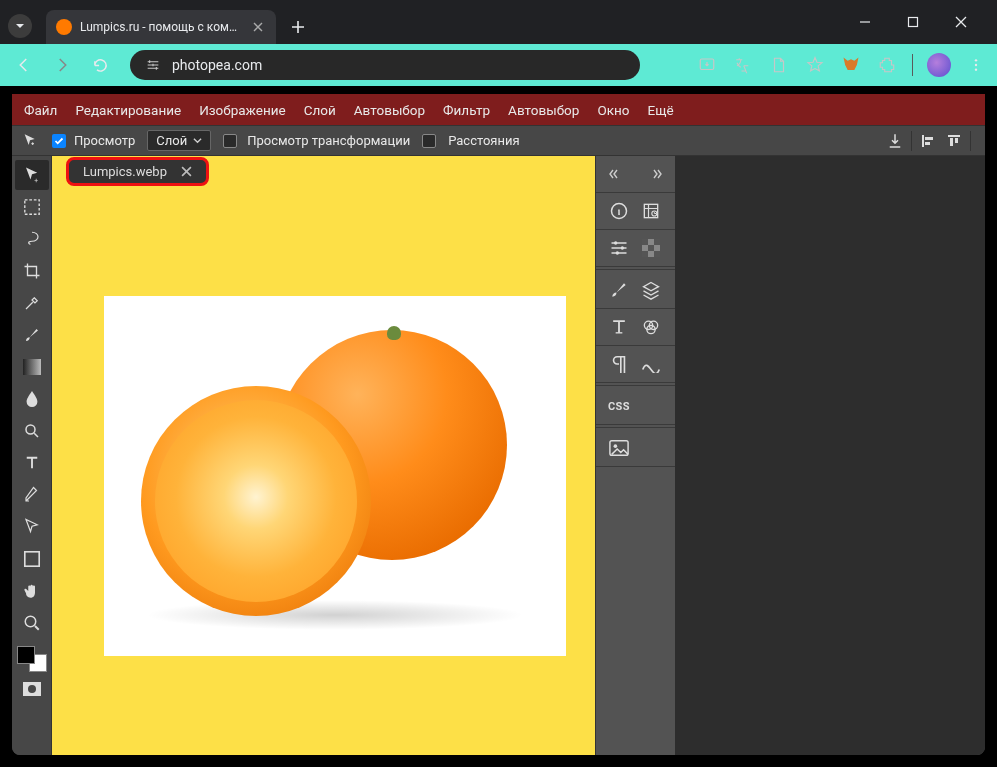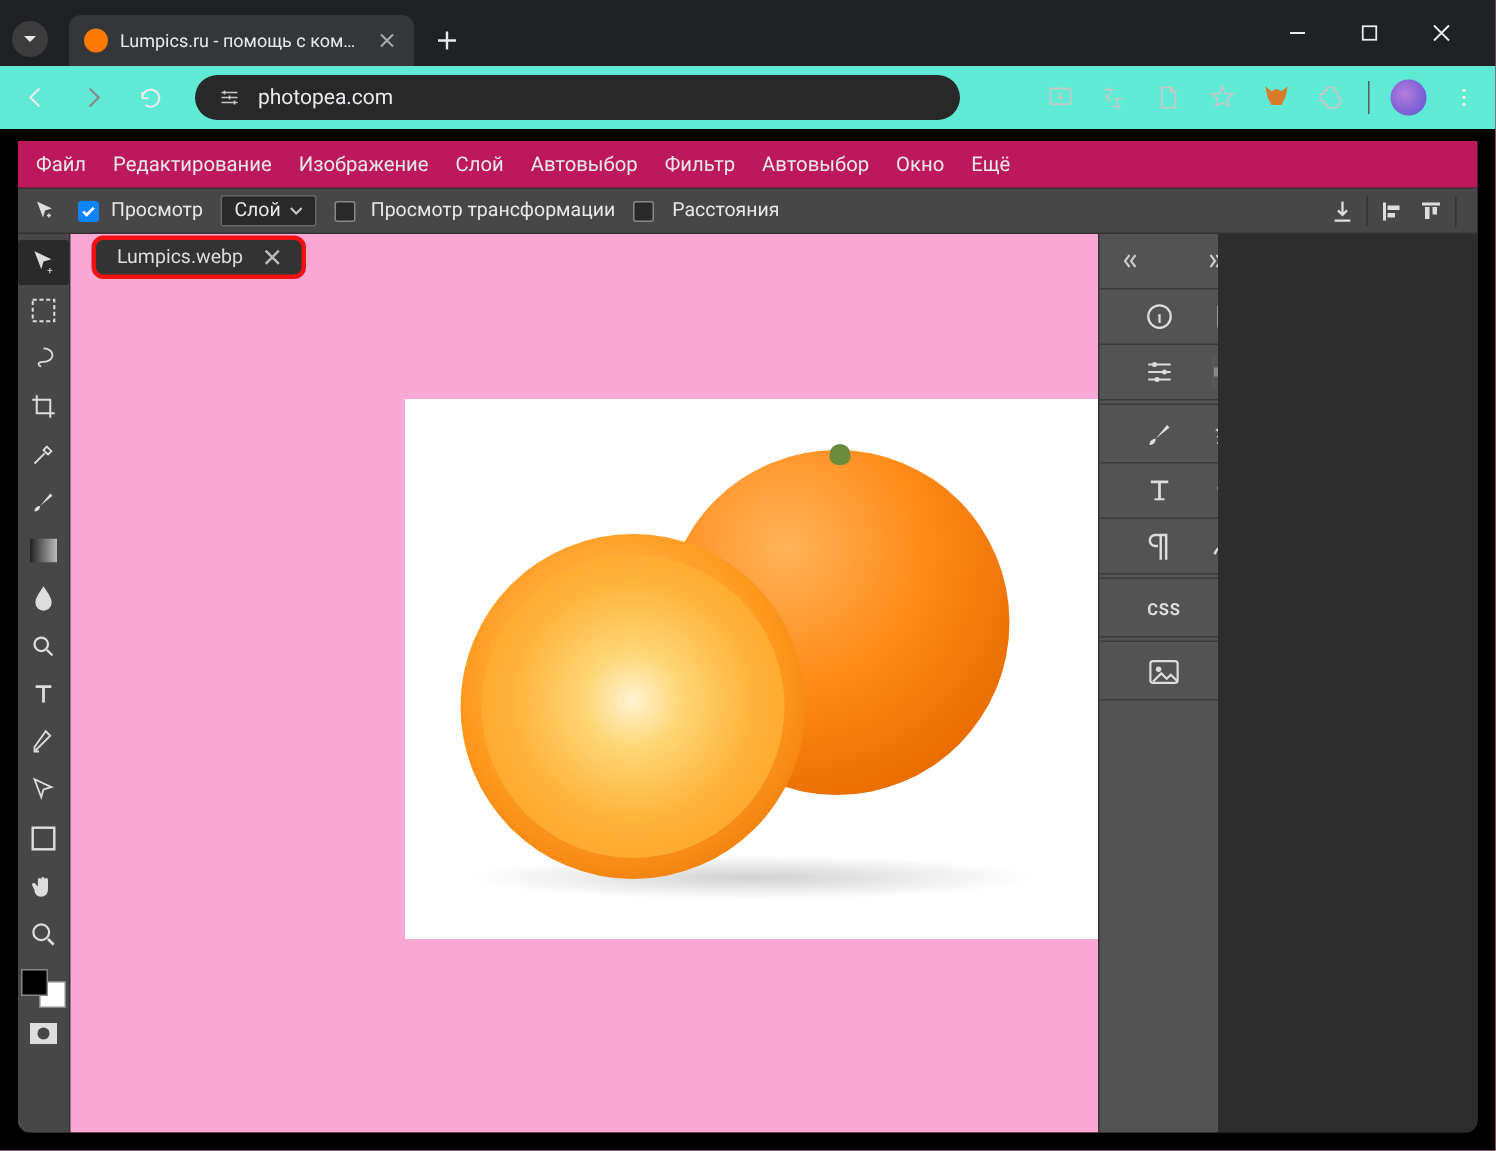--- a/index.html
+++ b/index.html
@@ -22,59 +22,59 @@
 .nav-btn { width:28px;height:28px;display:flex;align-items:center;justify-content:center;}
 .nav-btn svg{fill:#c7c7c7;}
 .addr { flex:0 0 auto; margin-left: 6px; background: #282828; height: 30px; border-radius: 16px; display:flex; align-items:center; padding: 0 14px; gap:10px; color:#e8eaed; font-size: 14px; width: 510px;}
 .addr .site-icon { width:18px;height:18px;display:flex;align-items:center;justify-content:center;}
 .tool-right { margin-left:auto; display:flex; gap: 14px; align-items:center; }
 .tool-right .icon { width:22px;height:22px;display:flex;align-items:center;justify-content:center; }
 .avatar { width:24px;height:24px;border-radius:50%;background: radial-gradient(circle at 40% 40%, #b57edc, #5a4fcf);}
 
 
 .app { position:absolute; left:12px; right:12px; top:94px; bottom:12px; background:#474747; border-radius:0 0 8px 8px; display:flex; flex-direction:column; overflow:hidden;}
-.menubar { height:32px; background:#be185d; display:flex; align-items:center; padding: 0 12px; gap: 18px; font-size: 13.5px; color:#e8e8e8; border-bottom:1px solid #333;}
+.menubar { height:32px; background:#7f1d1d; display:flex; align-items:center; padding: 0 12px; gap: 18px; font-size: 13.5px; color:#e8e8e8; border-bottom:1px solid #333;}
 .menubar span{cursor:pointer;}
 .optbar { height:30px; background:#474747; display:flex; align-items:center; padding: 0 8px; gap: 12px; font-size: 13px; color:#e8e8e8; border-bottom:1px solid #333;}
 .optbar .cursor-icon{width:20px;height:20px;display:flex;align-items:center;justify-content:center;}
 .chk{width:14px;height:14px;background:#0a84ff;display:inline-flex;align-items:center;justify-content:center;margin-right:4px;border-radius:2px;}
 .chk.empty{background:#2a2a2a;border:1px solid #888;}
 .sel{background:#2a2a2a;border:1px solid #666;padding:2px 8px;border-radius:2px;display:flex;align-items:center;gap:6px;}
 .align-group{margin-left:auto;display:flex;gap:6px;align-items:center;padding-right:6px;}
 .align-group .ic{width:20px;height:20px;display:flex;align-items:center;justify-content:center;}
 
 .workrow { flex:1; display:flex; min-height:0; }
 .ltools { width:40px; background:#474747; border-right:1px solid #333; display:flex; flex-direction:column; align-items:center; padding-top:4px; gap:2px;}
 .ltools .tool{width:34px;height:30px;display:flex;align-items:center;justify-content:center;border-radius:2px;}
 .ltools .tool.active{background:#2a2a2a;}
 .ltools .swatch{width:30px;height:26px;position:relative;margin-top:6px;}
 .ltools .swatch .fg{position:absolute;left:0;top:0;width:18px;height:18px;background:#000;border:1px solid #888;}
 .ltools .swatch .bg{position:absolute;right:0;bottom:0;width:18px;height:18px;background:#fff;border:1px solid #888;}
 
-.center{flex:1;background:#f9a8d4;display:flex;flex-direction:row;}
+.center{flex:1;background:#fde047;display:flex;flex-direction:column;}
 .doc-tabs{height:30px;display:flex;align-items:center;padding:0 14px;}
 .doc-tab{background:#333;border:3px solid #e11;border-radius:8px;padding:4px 14px;display:flex;align-items:center;gap:14px;color:#ddd;font-size:13px;}
 .canvas-wrap{flex:1;display:flex;align-items:flex-start;justify-content:flex-start;padding:110px 0 0 52px;}
 .canvas{width:462px;height:360px;background:#fff;display:flex;align-items:center;justify-content:center;}
 
 
 .oranges{position:relative;width:400px;height:320px;}
 .whole{position:absolute;right:28px;top:14px;width:230px;height:230px;border-radius:50%;background:radial-gradient(circle at 35% 28%, #ffb35a 0%, #ff8c1a 40%, #e96c00 80%, #c55500 100%);}
 .whole::before{content:"";position:absolute;top:-4px;left:48%;width:14px;height:14px;background:#6b8b3d;border-radius:50% 50% 40% 40%;}
 .half{position:absolute;left:6px;bottom:20px;width:230px;height:230px;border-radius:50%;background:radial-gradient(circle at 45% 40%, #ffd27a 0%, #ff9a1f 55%, #e26a00 100%);}
 .half::after{content:"";position:absolute;inset:14px;border-radius:50%;background:radial-gradient(circle at 50% 48%, #fff3d1 0%, #ffd676 22%, #ffb33a 55%, #ff9a1f 100%);}
 .pith{position:absolute;inset:24px;border-radius:50%;border:6px solid #ffe4ad;}
 .segments{position:absolute;inset:28px;border-radius:50%;}
 .seg{position:absolute;left:50%;top:50%;width:2px;height:50%;background:#ffe4ad;transform-origin:top center;}
 .hub{position:absolute;left:50%;top:50%;width:30px;height:30px;margin:-15px 0 0 -15px;border-radius:50%;background:#fff0cf;}
 .shadow{position:absolute;left:10px;right:10px;bottom:6px;height:30px;background:radial-gradient(ellipse at center,#0000002e 0%,transparent 70%);}
 
 .rpanel{width:80px;background:#535353;border-left:1px solid #333;display:flex;flex-direction:column;align-items:stretch;}
 .rpanel .rrow{display:flex;gap:6px;padding:6px 10px;border-bottom:1px solid #3a3a3a;}
-.rpanel .ric{width:26px;height:24px;display:flex;align-items:center;justify-content:center;margin-left:20px;}
+.rpanel .ric{width:26px;height:24px;display:flex;align-items:center;justify-content:center;}
 .rpanel .css-lbl{color:#ddd;font-size:11px;font-weight:bold;letter-spacing:.5px;}
 .hsep{height:1px;background:#3a3a3a;margin:2px 0;}
 
 .farright{width:310px;background:#2d2d2d;}
 
 svg{display:block;}
 </style>
 </head>
 <body>
 

